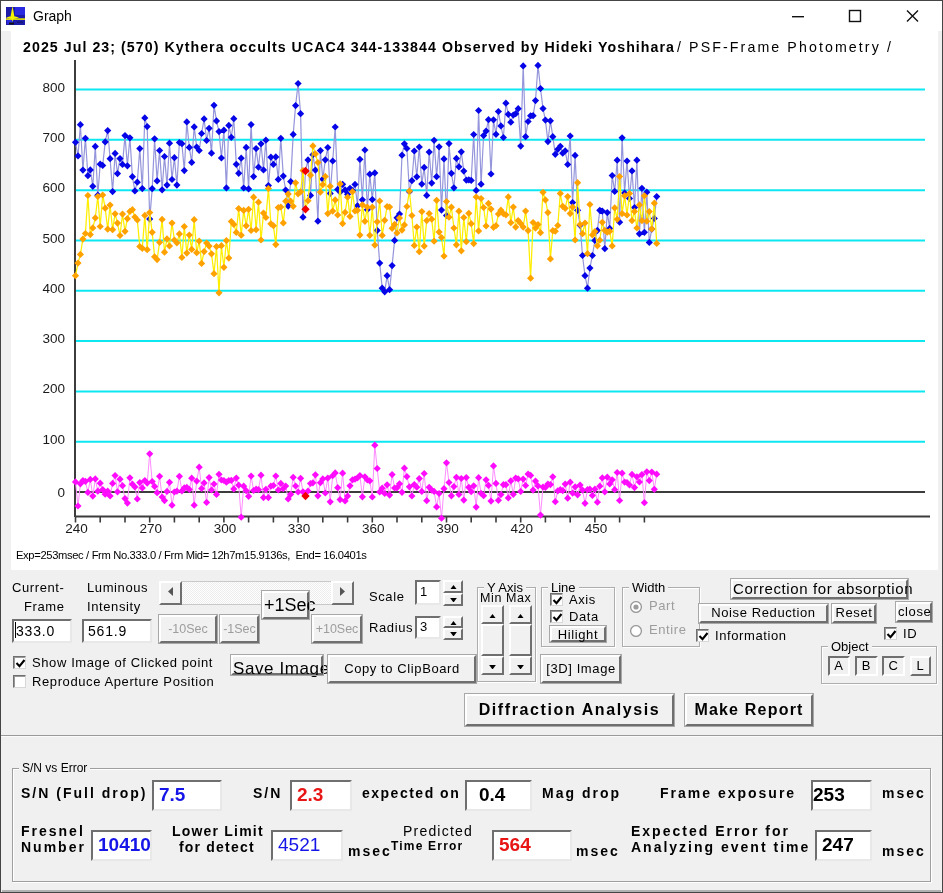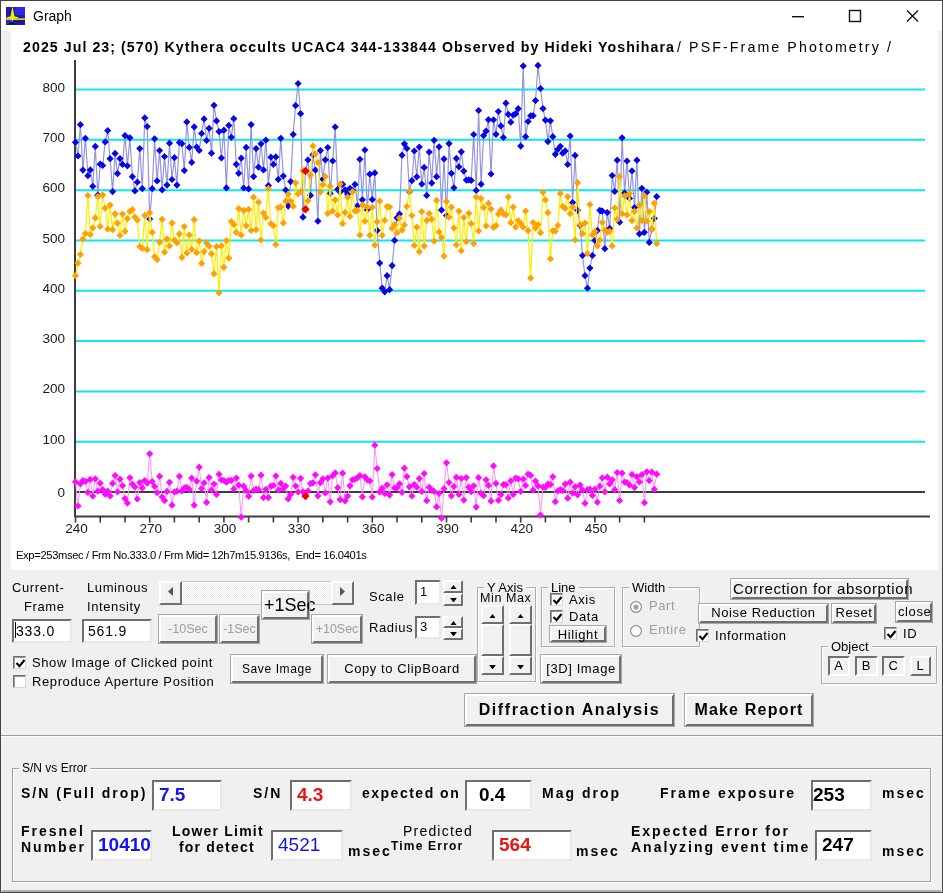--- a/index.html
+++ b/index.html
@@ -124,21 +124,21 @@
       </svg></div>
     <div style="position:absolute;left:14px;top:621px;width:1px;height:16px;background:#000"></div>
     <div class="cb" style="left:12px;top:655px">
       <svg width="13" height="13" viewBox="0 0 13 13">
         <path d="M2.5 6l3 3.2L10.5 3" stroke="#000" stroke-width="2.1" fill="none"></path>
       </svg>
     </div>
     <div class="lab" style="left:31px;top:654px;font-size:13px;color:#000">Show Image of Clicked point</div>
     <div class="cb" style="left:12px;top:674px"></div>
     <div class="lab" style="left:31px;top:673px;font-size:13px;color:#000">Reproduce Aperture Position</div>
-    <div class="btn" style="left:230px;top:654px;width:92px;height:28px;font-size:12px;line-height:24px;">Save Image</div>
+    <div class="btn" style="left:230px;top:654px;width:92px;height:20px;font-size:17px;line-height:24px;">Save Image</div>
     <div class="btn" style="left:327px;top:654px;width:148px;height:28px;font-size:13px;line-height:24px;">Copy to ClipBoard</div>
     <div class="grp" style="left:476px;top:586px;width:59px;height:95px">
       <span class="gl">Y Axis</span>
     </div>
     <div class="lab" style="left:479px;top:590px;font-size:12.5px">Min Max</div>
     <div class="btn noo" style="left:480px;top:604px;width:23px;height:19px;font-size:13px;line-height:14px;"><svg width="7" height="4.5" viewBox="0 0 9 6">
         <path d="M4.5 0L9 6H0Z" fill="#000"></path>
       </svg></div>
     <div class="btn noo" style="left:480px;top:623px;width:23px;height:32px;font-size:13px;line-height:28px;"></div>
     <div class="btn noo" style="left:480px;top:655px;width:23px;height:19px;font-size:13px;line-height:13px;"><svg width="7" height="4.5" viewBox="0 0 9 6">
@@ -207,21 +207,21 @@
     <div class="btn" style="left:464px;top:693px;width:209px;height:32px;font-size:16px;line-height:28px;font-weight:bold;letter-spacing:1.6px;">Diffraction Analysis</div>
     <div style="position:absolute;left:0px;top:734px;width:941px;height:1px;background:#9a9a9a"></div>
     <div style="position:absolute;left:0px;top:735px;width:941px;height:1px;background:#fbfbfb"></div>
     <div class="grp" style="left:11px;top:767px;width:919px;height:114px;border-color:#9f9f9f">
       <span class="gl" style="font-size:12px">S/N vs Error</span>
     </div>
     <div style="position:absolute;left:1px;top:889px;width:939px;height:3px;background:#b2b2b2"></div>
     <div class="lab" style="left:20px;top:784px;font-weight:bold;font-size:14px;letter-spacing:2px">S/N (Full drop)</div>
     <div class="fld" style="left:151px;top:779px;width:70px;height:31px;line-height:26px;padding-left:5px;font-size:19px;font-weight:bold;color:#1515e8">7.5</div>
     <div class="lab" style="left:252px;top:784px;font-weight:bold;font-size:14px;letter-spacing:2px">S/N</div>
-    <div class="fld" style="left:289px;top:779px;width:62px;height:31px;line-height:26px;padding-left:5px;font-size:19px;font-weight:bold;color:#e81515">4.3</div>
+    <div class="fld" style="left:289px;top:779px;width:62px;height:31px;line-height:26px;padding-left:5px;font-size:19px;font-weight:bold;color:#e81515">2.3</div>
     <div class="lab" style="left:361px;top:784px;font-weight:bold;font-size:14px;letter-spacing:1.5px">expected on</div>
     <div class="fld" style="left:464px;top:779px;width:67px;height:31px;line-height:26px;padding-left:12px;font-size:19px;font-weight:bold;color:#000">0.4</div>
     <div class="lab" style="left:541px;top:784px;font-weight:bold;font-size:14px;letter-spacing:2px">Mag drop</div>
     <div class="lab" style="left:659px;top:784px;font-weight:bold;font-size:14px;letter-spacing:2px">Frame exposure</div>
     <div class="fld" style="left:810px;top:779px;width:61px;height:31px;line-height:26px;padding-left:0;font-size:19px;font-weight:bold;color:#000">253</div>
     <div class="lab" style="left:881px;top:784px;font-weight:bold;font-size:14px;letter-spacing:2px">msec</div>
     <div class="lab" style="left:20px;top:822px;font-weight:bold;font-size:14px;letter-spacing:2px">Fresnel</div>
     <div class="lab" style="left:20px;top:838px;font-weight:bold;font-size:14px;letter-spacing:2px">Number</div>
     <div class="fld" style="left:90px;top:829px;width:61px;height:31px;line-height:26px;padding-left:5px;font-size:19px;font-weight:bold;color:#1515e8">10410</div>
     <div class="lab" style="left:171px;top:822px;font-weight:bold;font-size:14px;letter-spacing:1.2px">Lower Limit</div>

